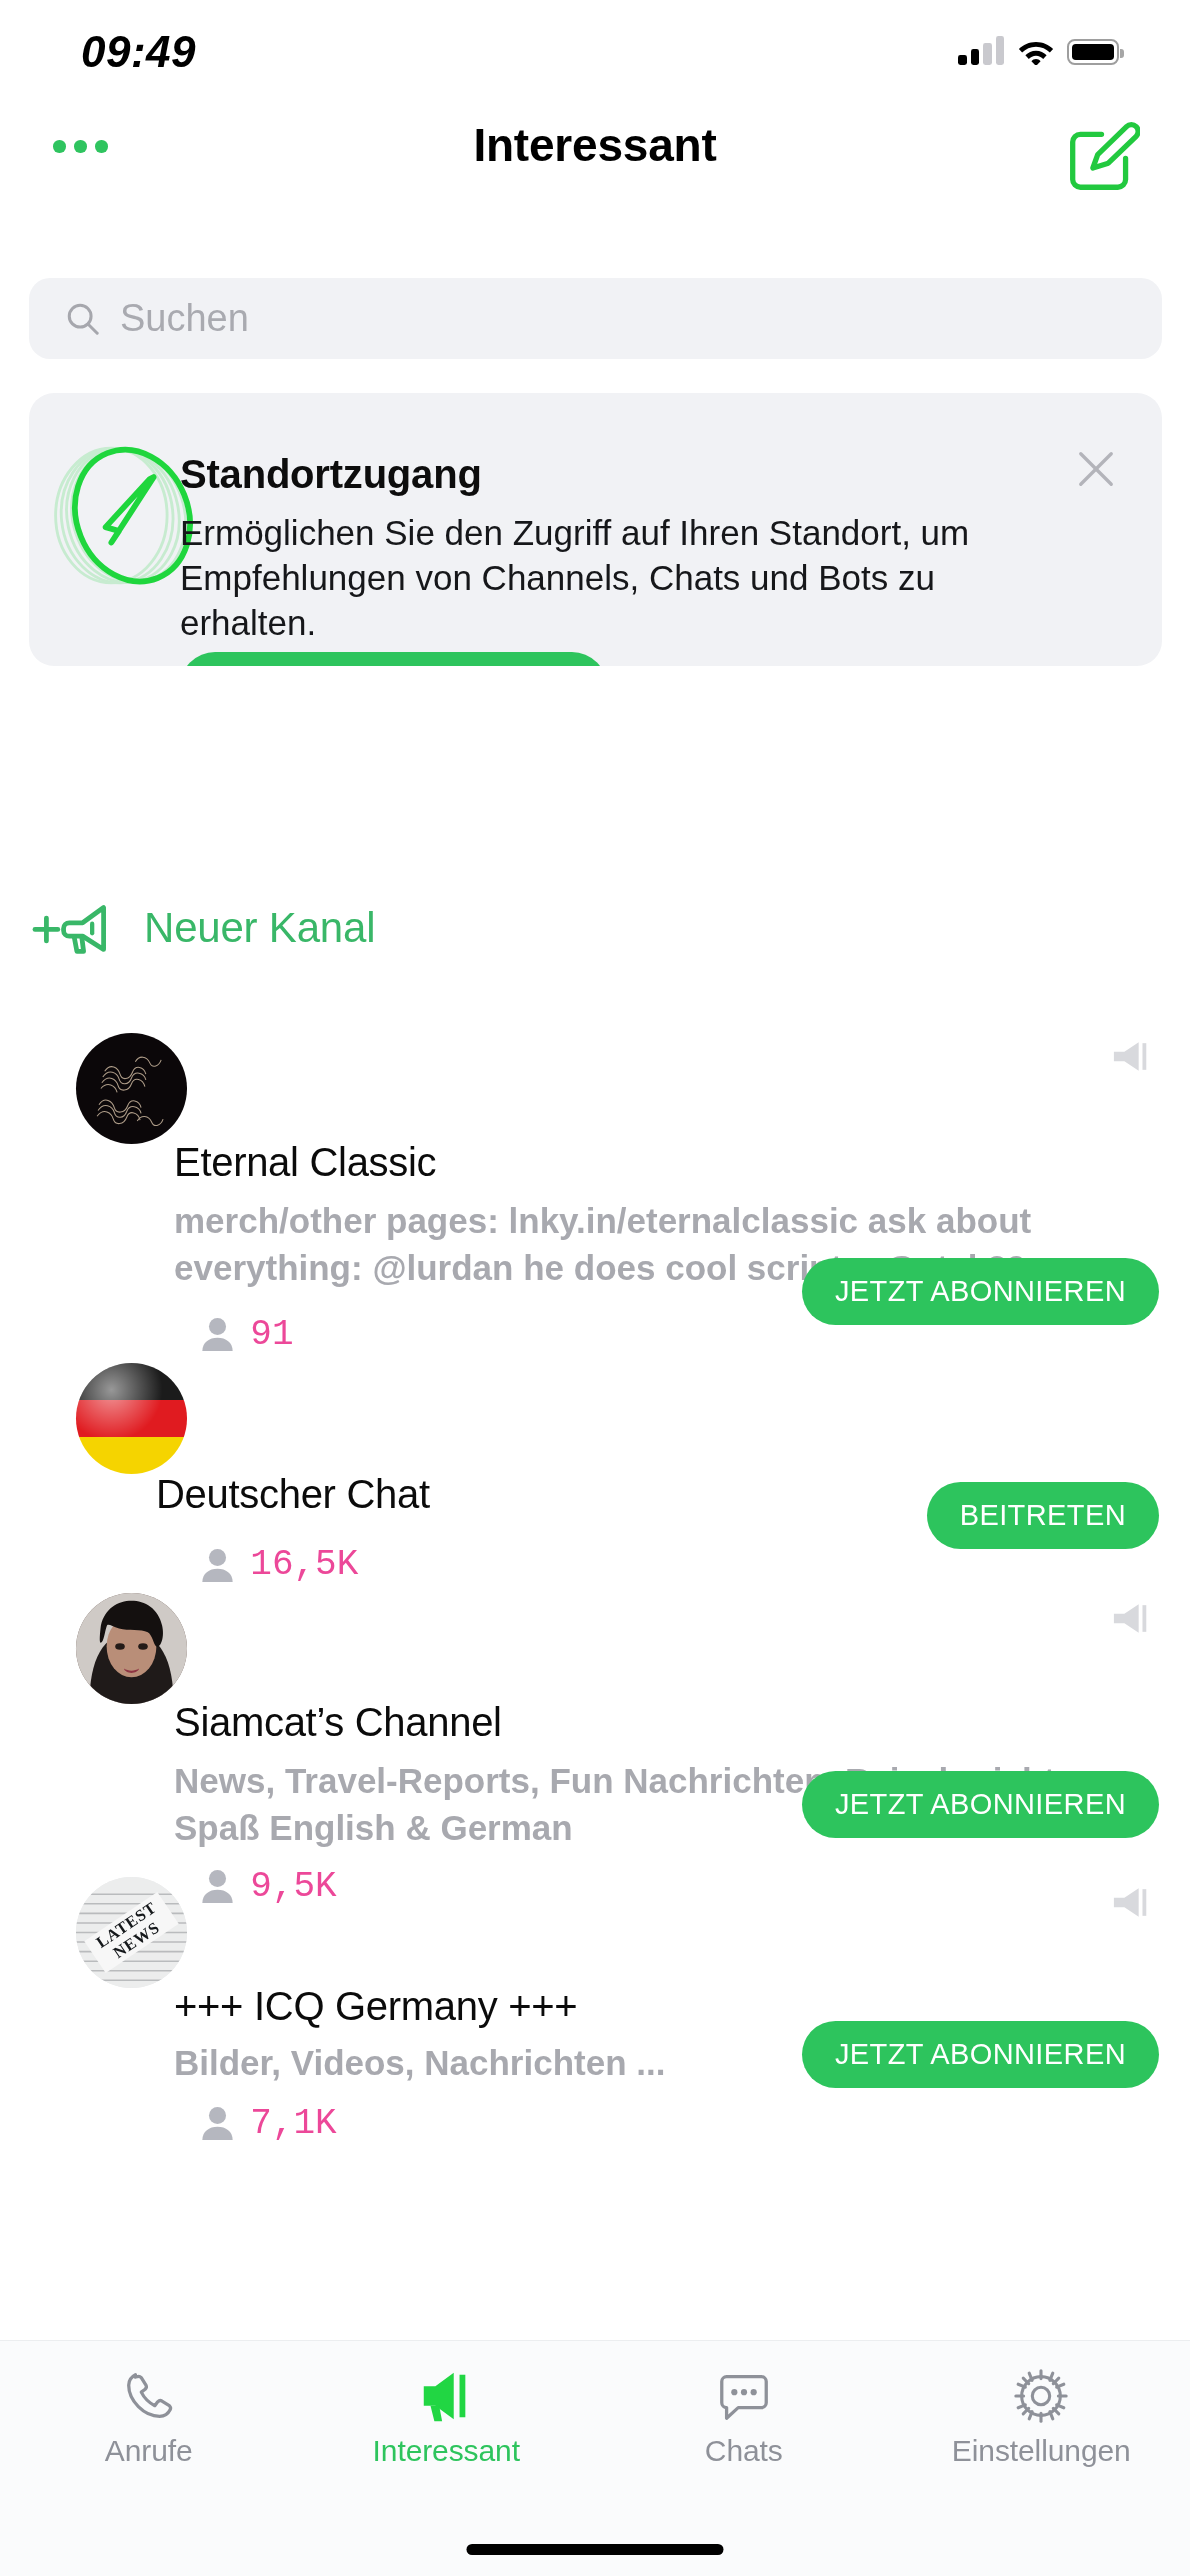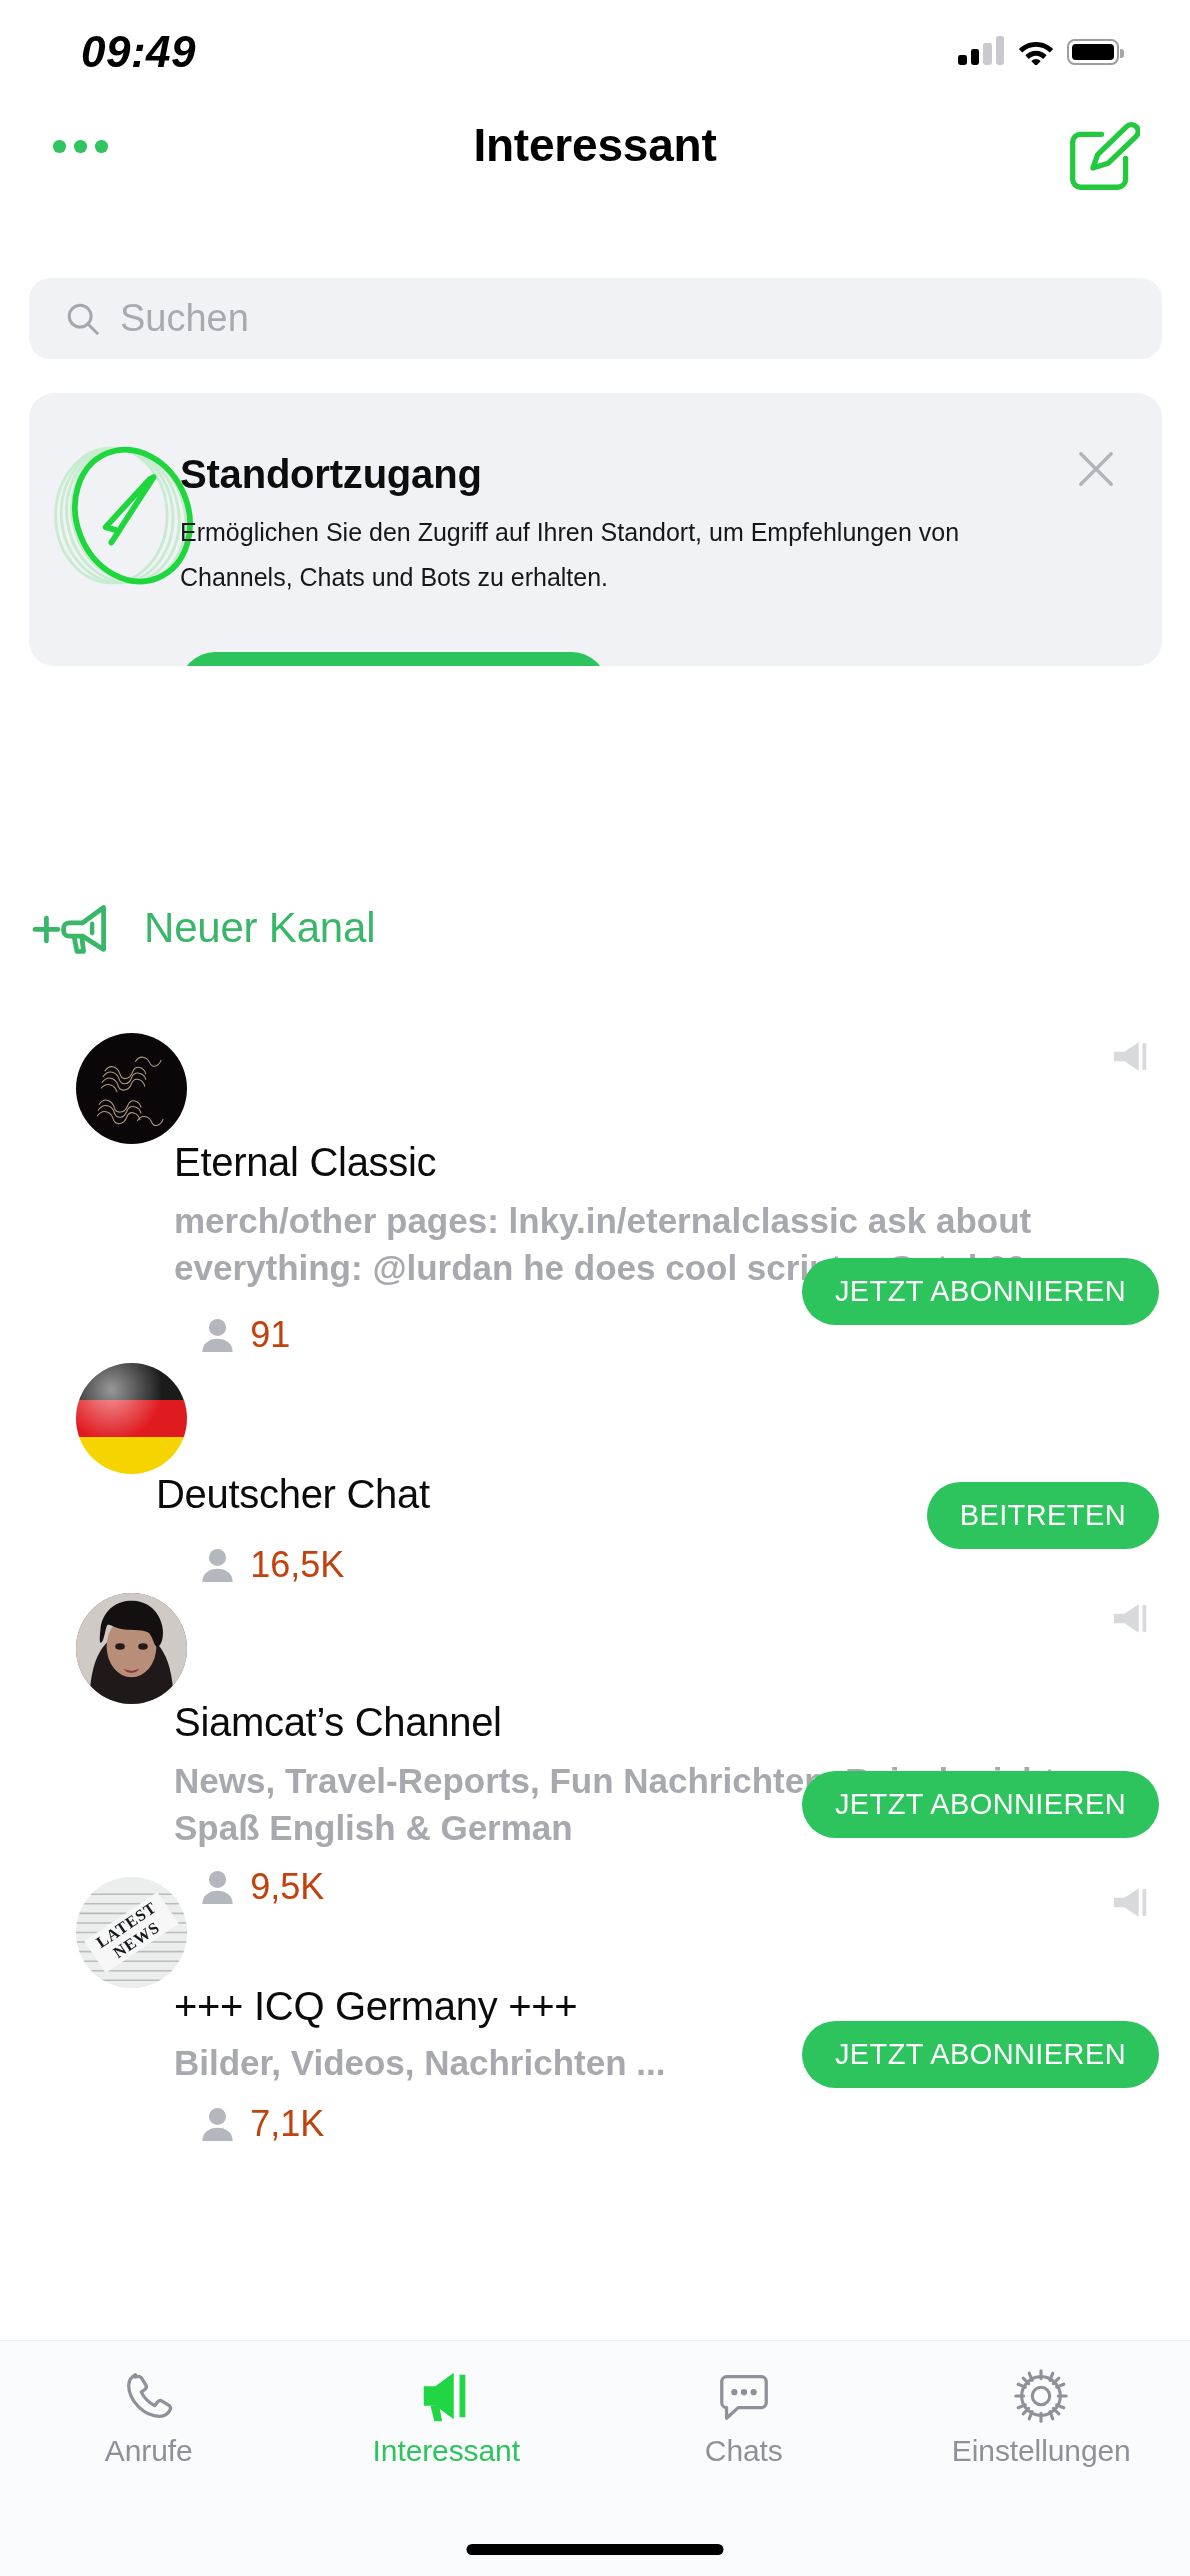--- a/index.html
+++ b/index.html
@@ -144,21 +144,21 @@
   }
   #loc-close {
     position: absolute;
     right: 46px; top: 56px;
     width: 40px; height: 40px;
   }
   #loc-desc {
     position: absolute;
     left: 151px; top: 117px;
     width: 853px;
-    font-size: 25px;
+    font-size: 35px;
     line-height: 45px;
     color: #16171a;
   }
   #loc-btn {
     position: absolute;
     left: 151px; top: 259px;
     height: 71px;
     padding: 0 44px;
     border: none;
     border-radius: 35px;
@@ -228,21 +228,22 @@
     width: 40px; height: 35px;
   }
   .chan-members {
     display: flex;
     align-items: center;
     gap: 15.3px;
   }
   .chan-members .mico { width: 35px; height: 36px; flex:0 0 auto; }
   .chan-members .mcount {
     font-size: 36px;
-    color: #c2410c;
+    color: #ec4899;
+    font-family: Liberation Mono, monospace;
   }
   .chan-action {
     position: absolute;
     height: 67px;
     border: none;
     border-radius: 34px;
     background: #2dc45d;
     color: #fff;
     font-size: 29px;
     font-family: "Liberation Sans", sans-serif;

